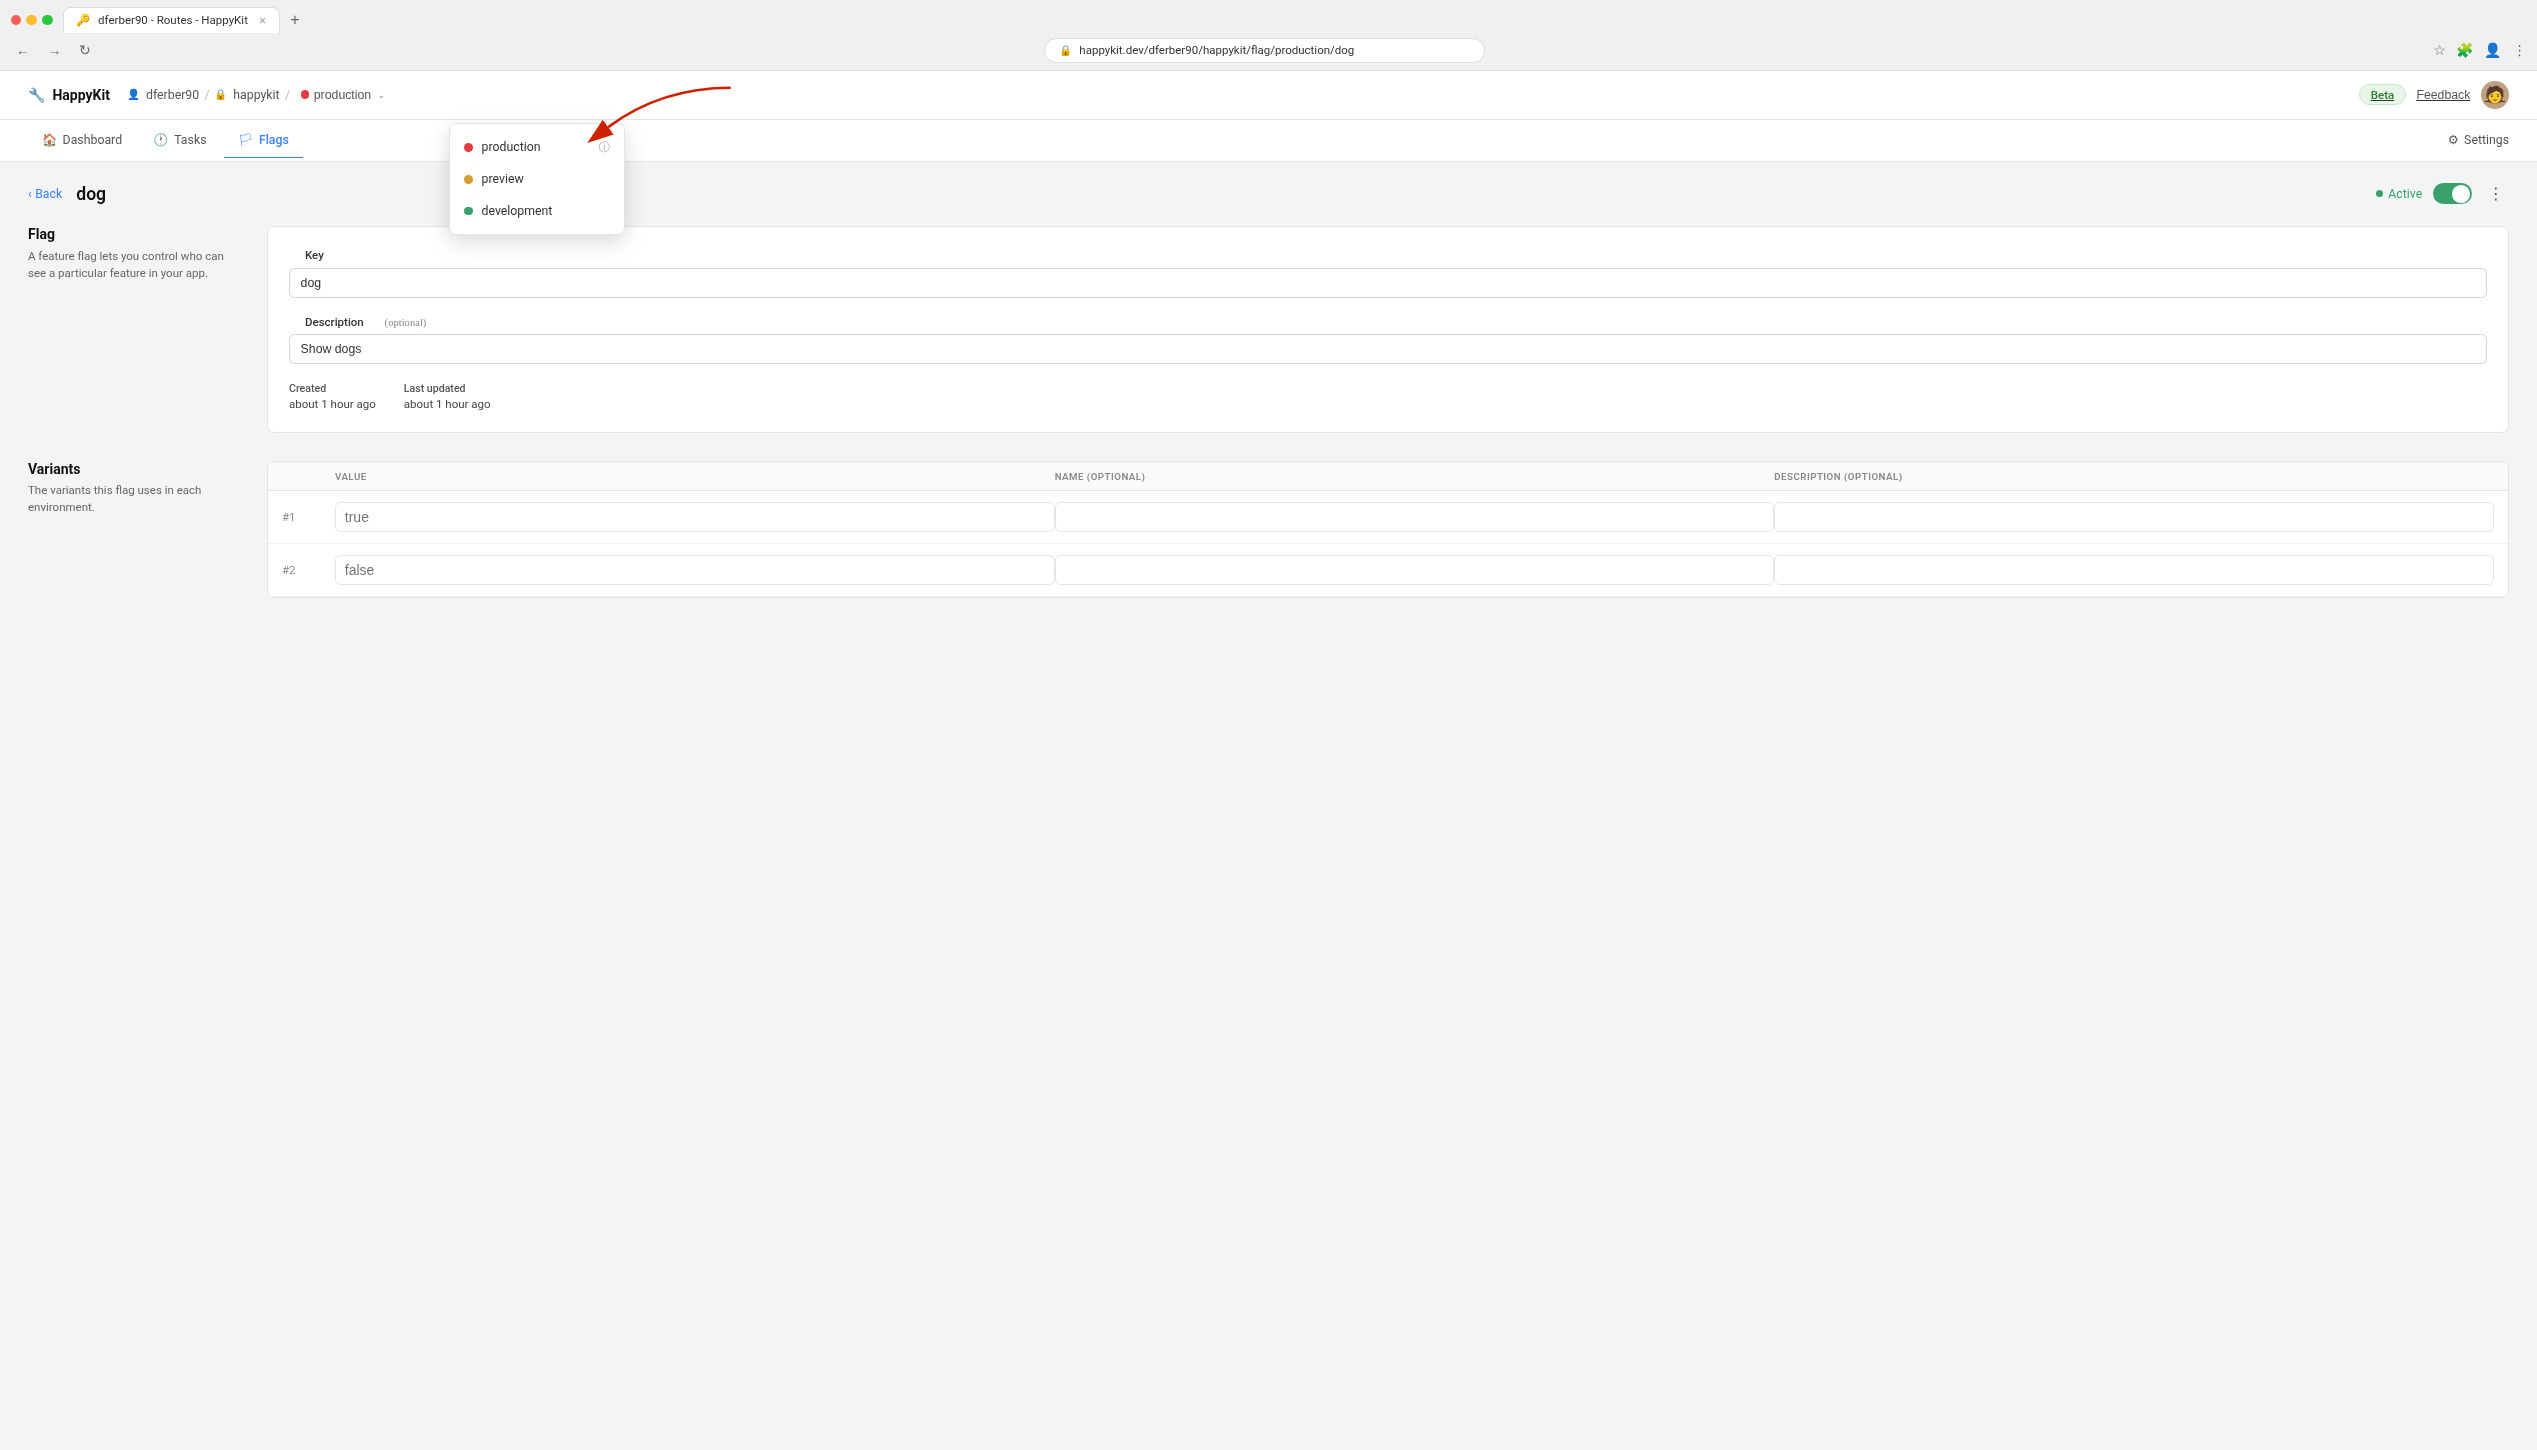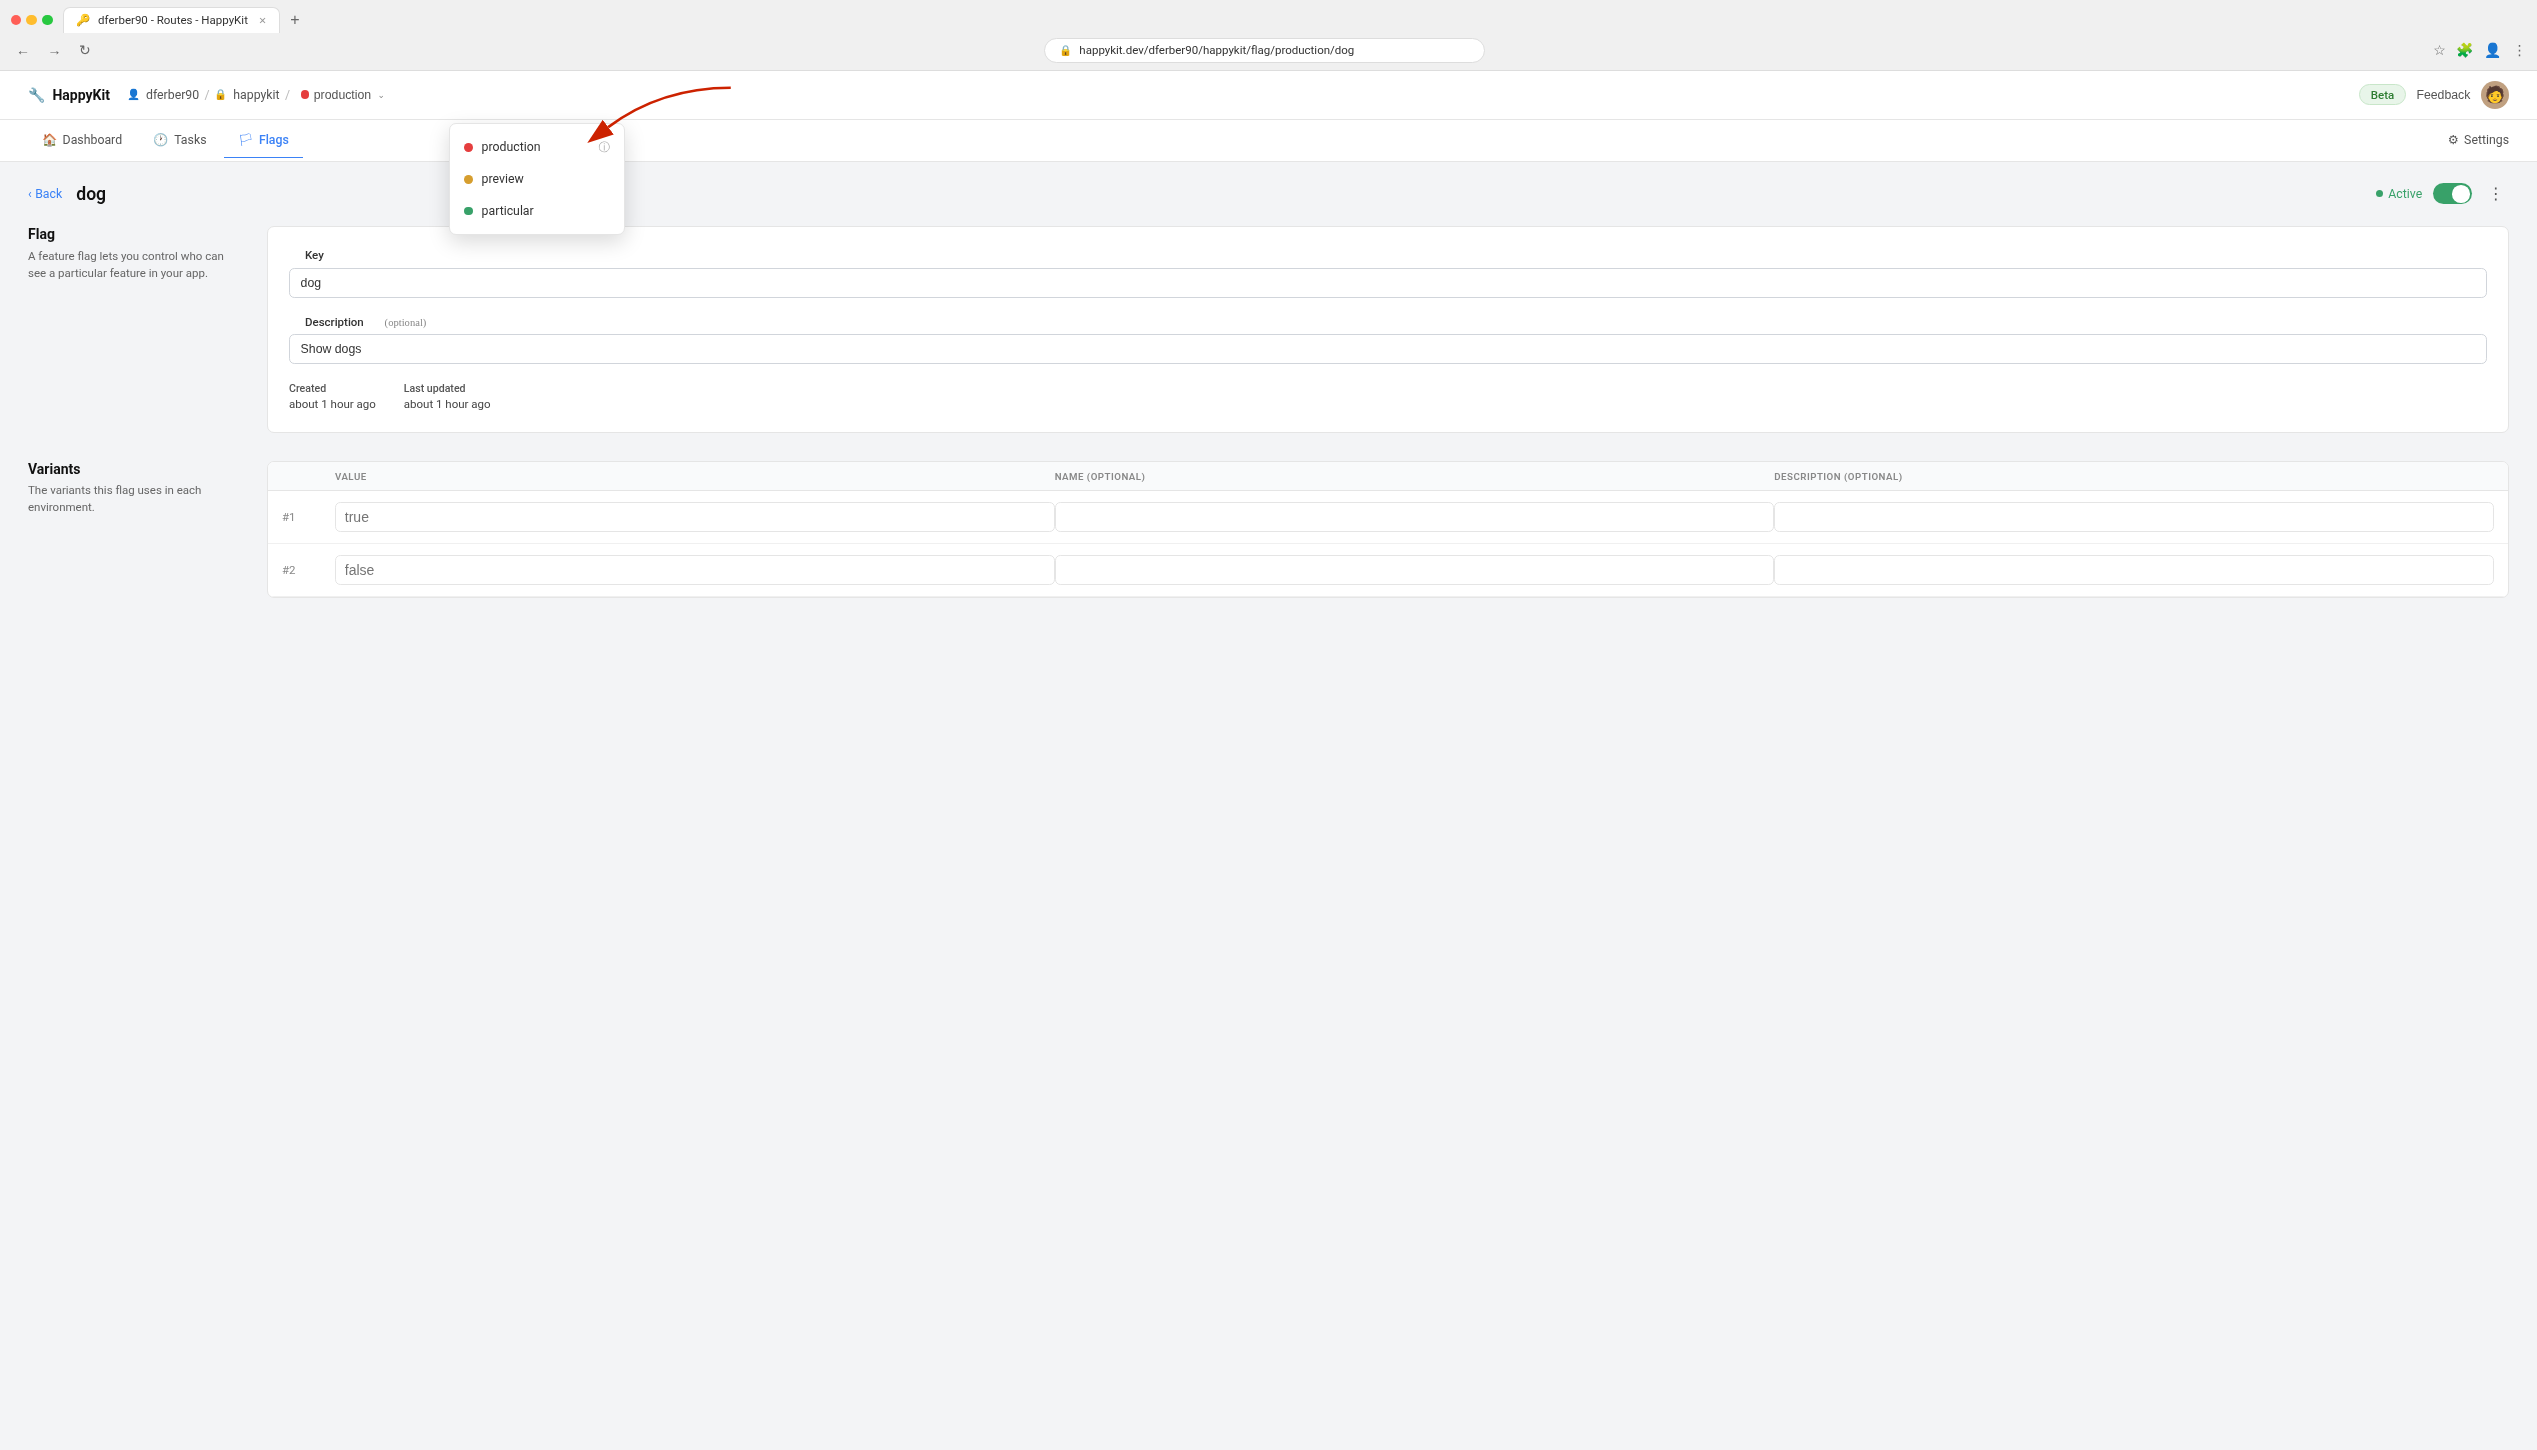--- a/index.html
+++ b/index.html
@@ -25,21 +25,21 @@
     .logo-area { display: flex; align-items: center; gap: 7px; font-weight: 700; font-size: 14px; color: #111; }
     .breadcrumb { display: flex; align-items: center; gap: 5.3px; font-size: 12.3px; color: #555; margin-left: 7px; }
     .breadcrumb .separator { color: #bbb; }
     .env-badge { display: flex; align-items: center; gap: 4.4px; background: none; border: none; font-size: 12.3px; color: #555; cursor: pointer; padding: 1.8px 5.3px; border-radius: 3.5px; }
     .env-dot { width: 8.8px; height: 8.8px; border-radius: 50%; }
     .env-dot-red { background: #e53e3e; }
     .env-dot-yellow { background: #d69e2e; }
     .env-dot-green { background: #38a169; }
     .chevron { font-size: 8.8px; color: #888; margin-left: 1.8px; }
 
-    .header-right { margin-left: auto; display: flex; align-items: center; gap: 10.6px; }
+    .header-right { margin-left: auto; display: flex; align-items: center; gap: 10.6px; text-decoration: underline; }
     .beta-badge { background: #e8f5e9; color: #2e7d32; border: 0.9px solid #c8e6c9; border-radius: 10.6px; padding: 2.6px 10.6px; font-size: 11.5px; font-weight: 500; }
     .feedback-btn { background: none; border: none; font-size: 12.3px; color: #555; cursor: pointer; }
     .avatar { width: 28px; height: 28px; border-radius: 50%; background: #c0a080; overflow: hidden; display: flex; align-items: center; justify-content: center; font-size: 16px; }
 
     
     .app-nav { background: #fff; border-bottom: 0.9px solid #e5e5e5; padding: 0 28px; display: flex; align-items: center; height: 42px; gap: 3.5px; }
     .nav-item { display: flex; align-items: center; gap: 5.3px; padding: 10.6px 14px; font-size: 12.3px; color: #555; cursor: pointer; border-bottom: 1.8px solid transparent; text-decoration: none; }
     .nav-item.active { color: #3b82f6; border-bottom: 1.8px solid #3b82f6; font-weight: 500; }
     .nav-settings { margin-left: auto; display: flex; align-items: center; gap: 5.3px; color: #555; cursor: pointer; font-size: 12.3px; }
 
@@ -256,21 +256,21 @@
     <span class="env-dot env-dot-red"></span>
     <span>production</span>
     <span class="info-icon" style="margin-left:auto; color:#aaa;">ⓘ</span>
   </div>
   <div class="env-option">
     <span class="env-dot env-dot-yellow"></span>
     <span>preview</span>
   </div>
   <div class="env-option">
     <span class="env-dot env-dot-green"></span>
-    <span>particular</span>
+    <span>development</span>
   </div>
 </div>
 
 <div class="arrow-annotation">
   <svg width="194" height="70" viewBox="0 0 220 80">
     <defs>
       <marker id="arrowhead" markerWidth="10" markerHeight="7" refX="0" refY="3.5" orient="auto">
         <polygon points="0 0, 10 3.5, 0 7" fill="#cc2200"></polygon>
       </marker>
     </defs>

